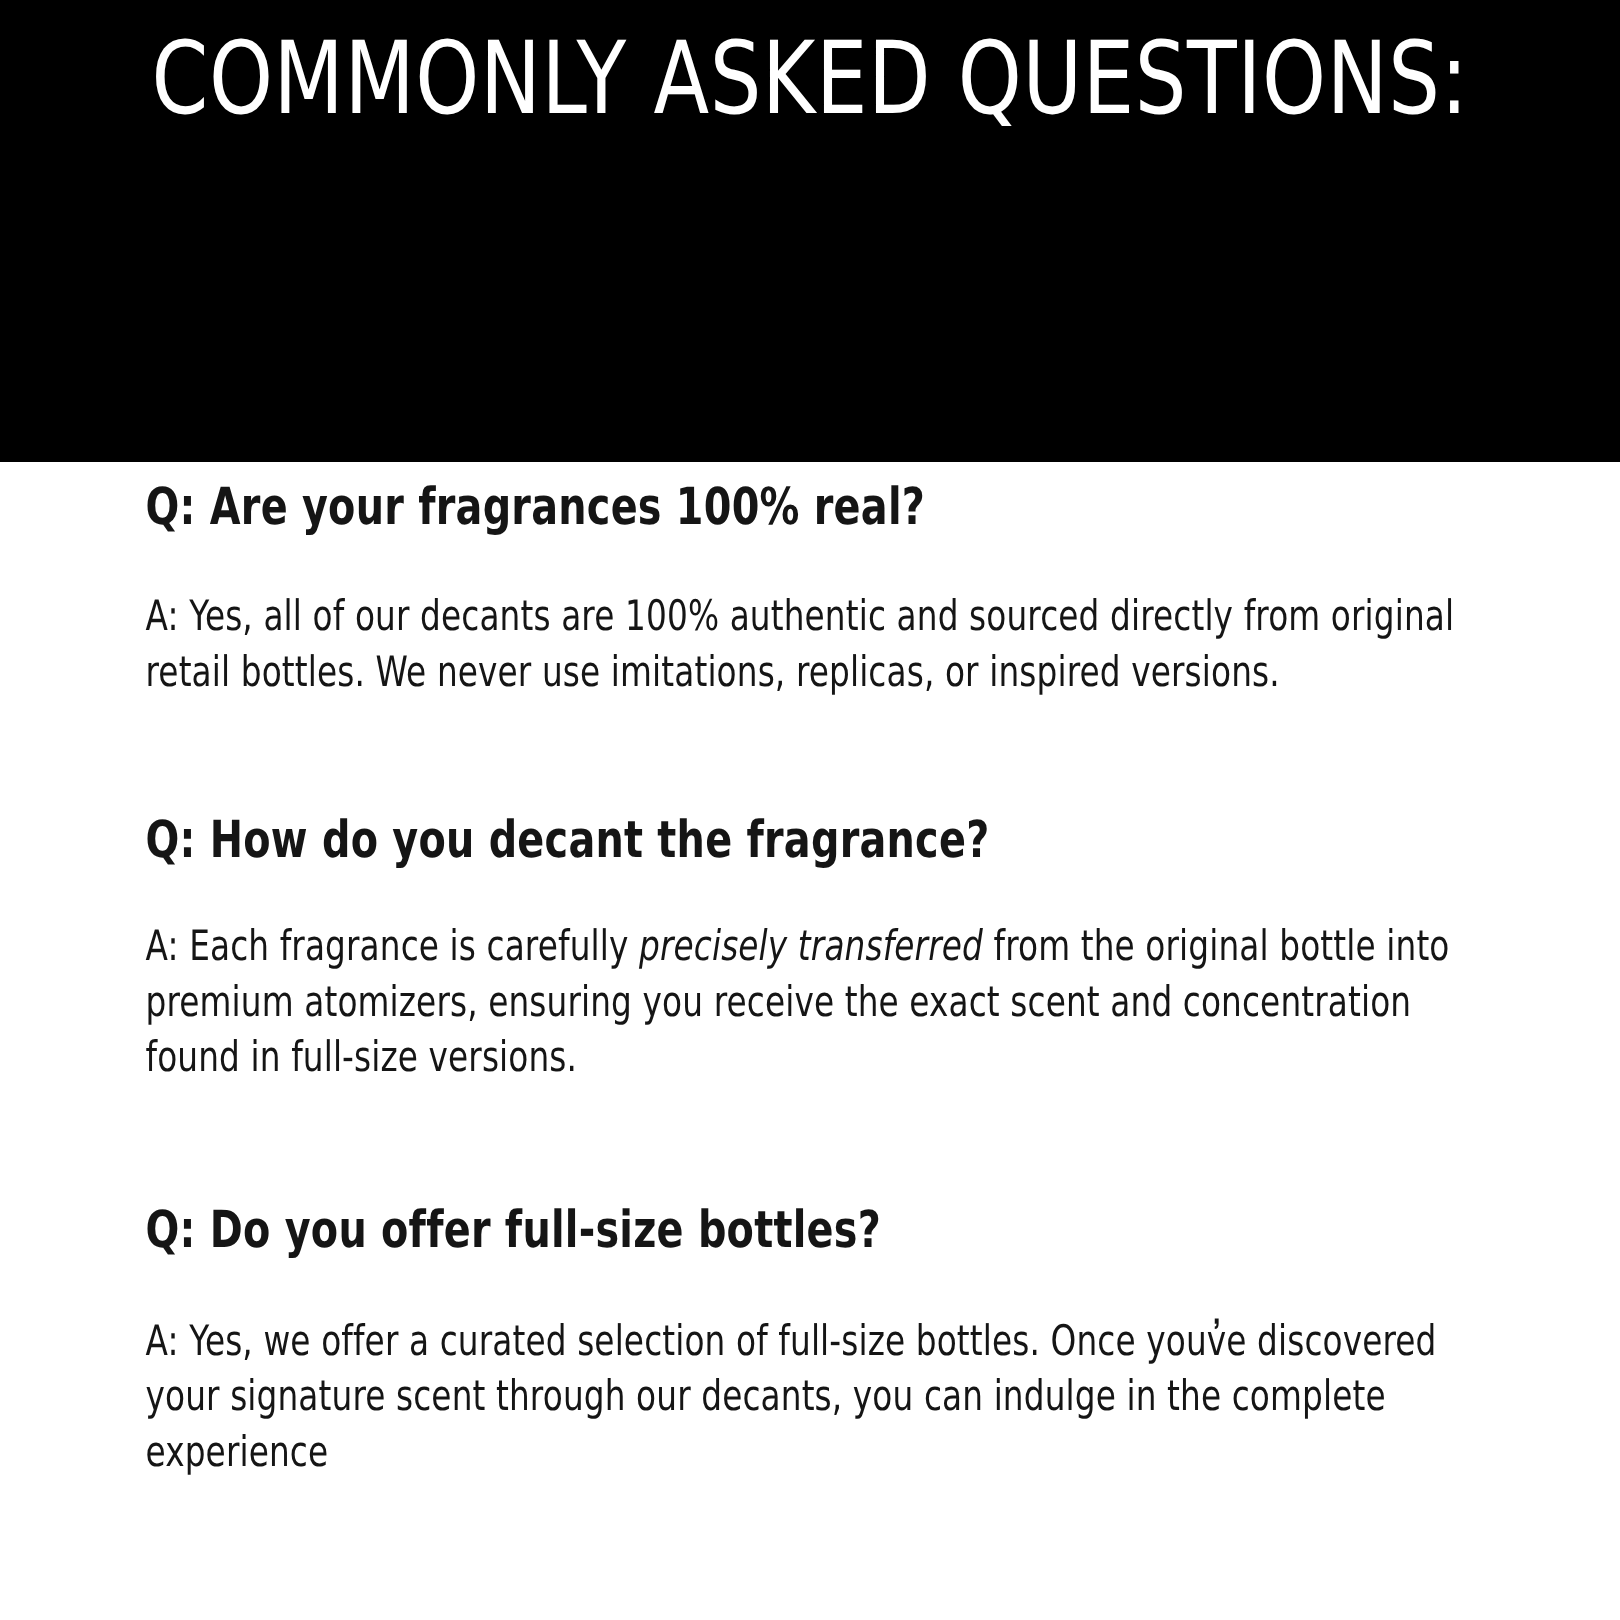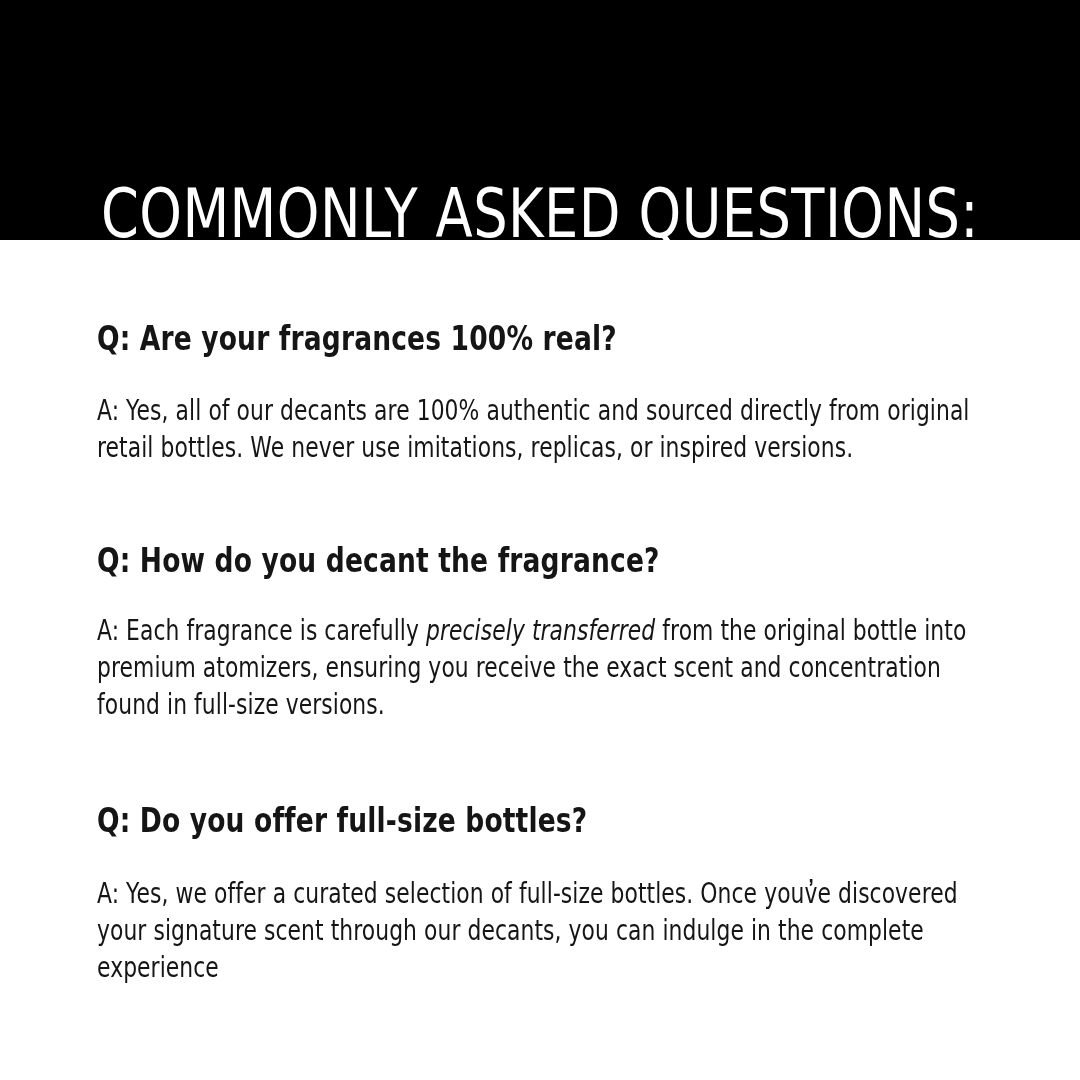--- a/index.html
+++ b/index.html
@@ -11,24 +11,24 @@
     height: 1080px;
     position: relative;
     background: #ffffff;
     overflow: hidden;
     font-family: "DejaVu Sans", "Liberation Sans", sans-serif;
   }
   .header-band {
     position: absolute;
     top: 0; left: 0;
     width: 1080px;
-    height: 240px;
+    height: 308px;
     background: #000000;
     display: flex;
-    align-items: flex-end;
+    align-items: flex-start;
     justify-content: center;
   }
   .page-title {
     color: #ffffff;
     font-size: 67px;
     font-weight: 400;
     white-space: nowrap;
     transform: scaleX(0.81);
     transform-origin: center center;
     position: relative;

